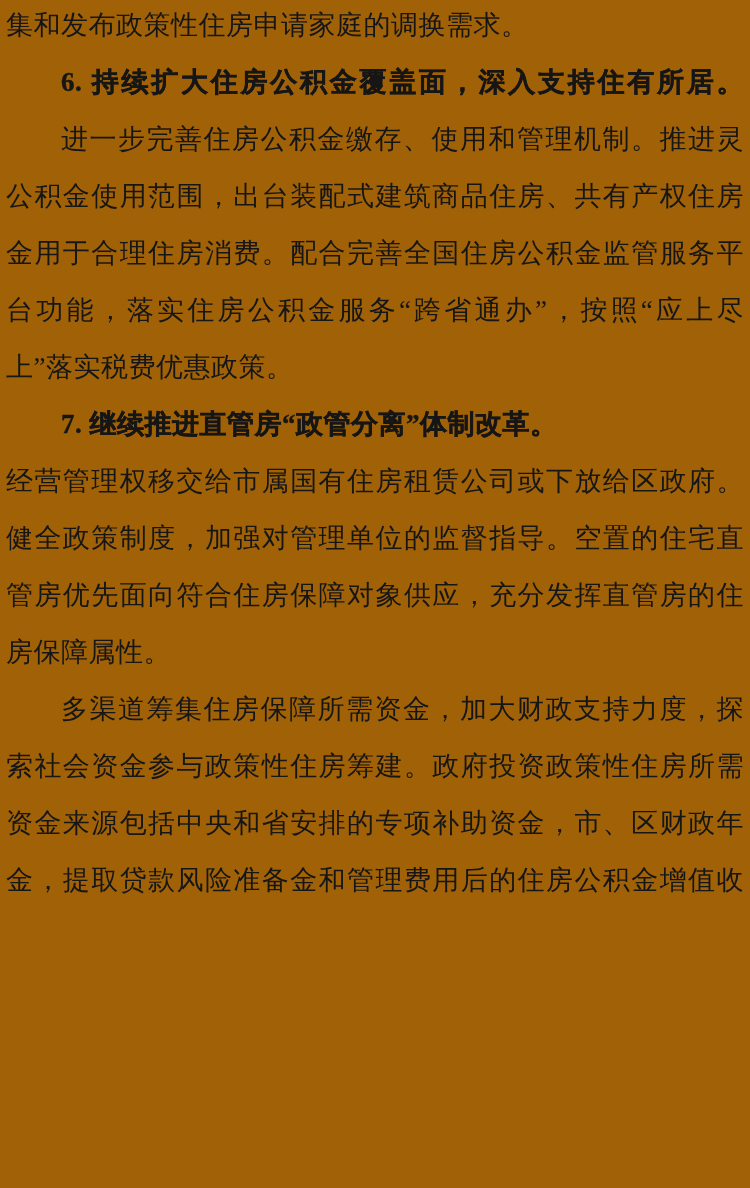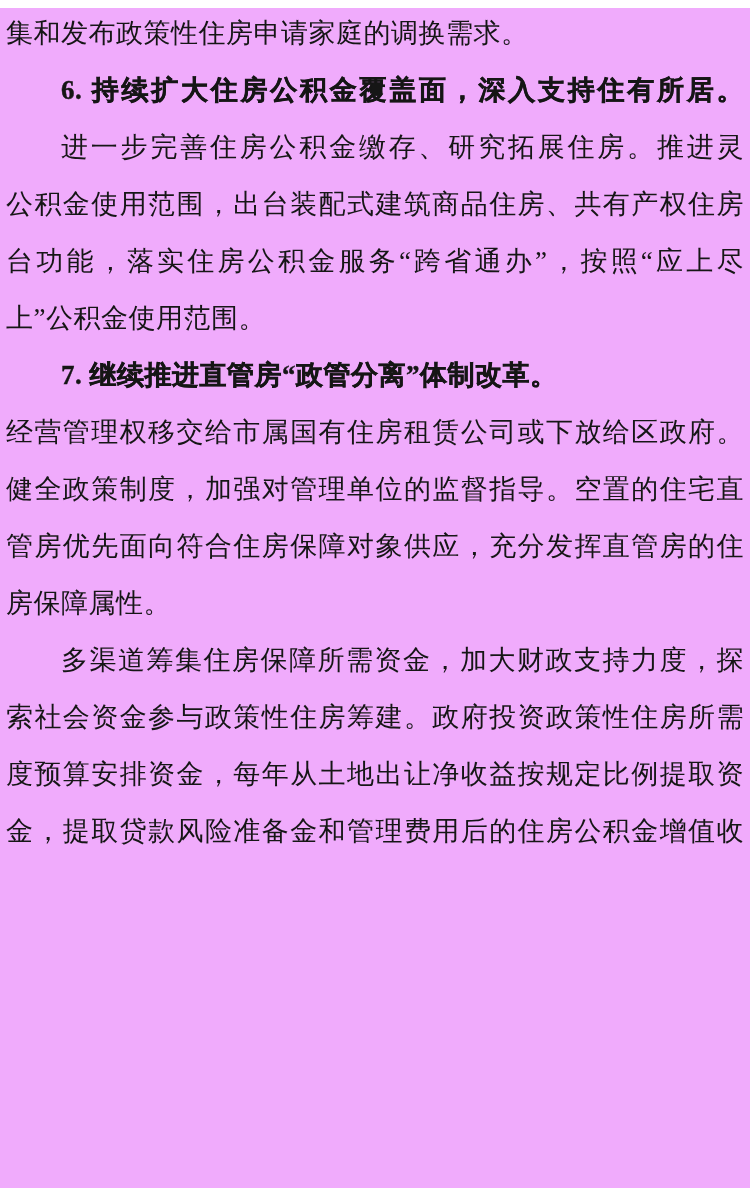--- a/index.html
+++ b/index.html
@@ -9,22 +9,21 @@
   }
   body {
     width: 750px;
     height: 1188px;
     position: relative;
     overflow: hidden;
   }
   .page {
     position: absolute;
     inset: 0;
-    background: #f0abfc;
-    margin-top: 8px;
+    background: #a16207;
   }
   .doc {
     position: absolute;
     left: 6px;
     right: 6px;
     top: -3px;
     color: #161616;
     font-family: "Liberation Serif", "DejaVu Serif", serif;
   }
   .line {
@@ -48,27 +47,28 @@
   }
 </style>
 </head>
 <body>
 
 <div class="page">
   <div class="doc">
 
   <div class="line">集和发布政策性住房申请家庭的调换需求。</div>
       <div class="line heading indent fill">6. 持续扩大住房公积金覆盖面，深入支持住有所居。</div>
-      <div class="line indent fill">进一步完善住房公积金缴存、研究拓展住房。推进灵</div>
+      <div class="line indent fill">进一步完善住房公积金缴存、使用和管理机制。推进灵</div>
       <div class="line fill">公积金使用范围，出台装配式建筑商品住房、共有产权住房</div>
+      <div class="line fill">金用于合理住房消费。配合完善全国住房公积金监管服务平</div>
       <div class="line fill">台功能，落实住房公积金服务“跨省通办”，按照“应上尽</div>
-      <div class="line">上”公积金使用范围。</div>
+      <div class="line">上”落实税费优惠政策。</div>
       <div class="line heading indent">7. 继续推进直管房“政管分离”体制改革。</div>
       <div class="line fill">经营管理权移交给市属国有住房租赁公司或下放给区政府。</div>
       <div class="line fill">健全政策制度，加强对管理单位的监督指导。空置的住宅直</div>
       <div class="line fill">管房优先面向符合住房保障对象供应，充分发挥直管房的住</div>
       <div class="line">房保障属性。</div>
       <div class="line indent fill">多渠道筹集住房保障所需资金，加大财政支持力度，探</div>
       <div class="line fill">索社会资金参与政策性住房筹建。政府投资政策性住房所需</div>
-      <div class="line fill">度预算安排资金，每年从土地出让净收益按规定比例提取资</div>
+      <div class="line fill">资金来源包括中央和省安排的专项补助资金，市、区财政年</div>
       <div class="line fill">金，提取贷款风险准备金和管理费用后的住房公积金增值收</div>
     </div>
 </div>
 
 </body></html>

